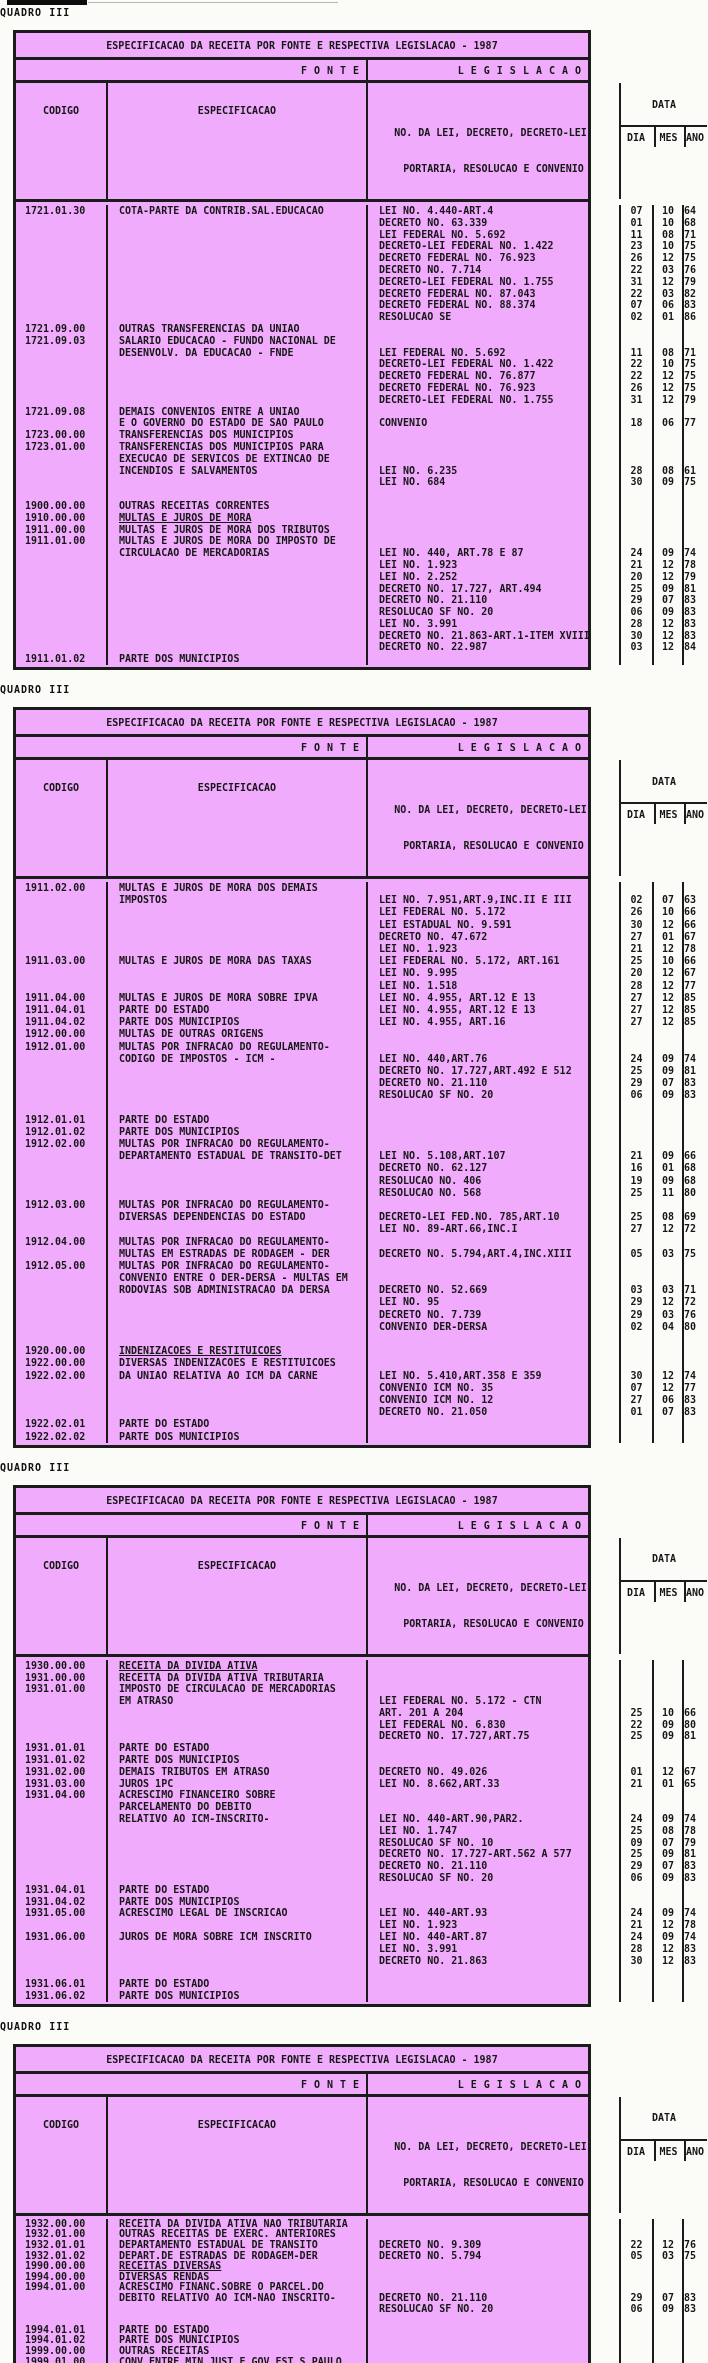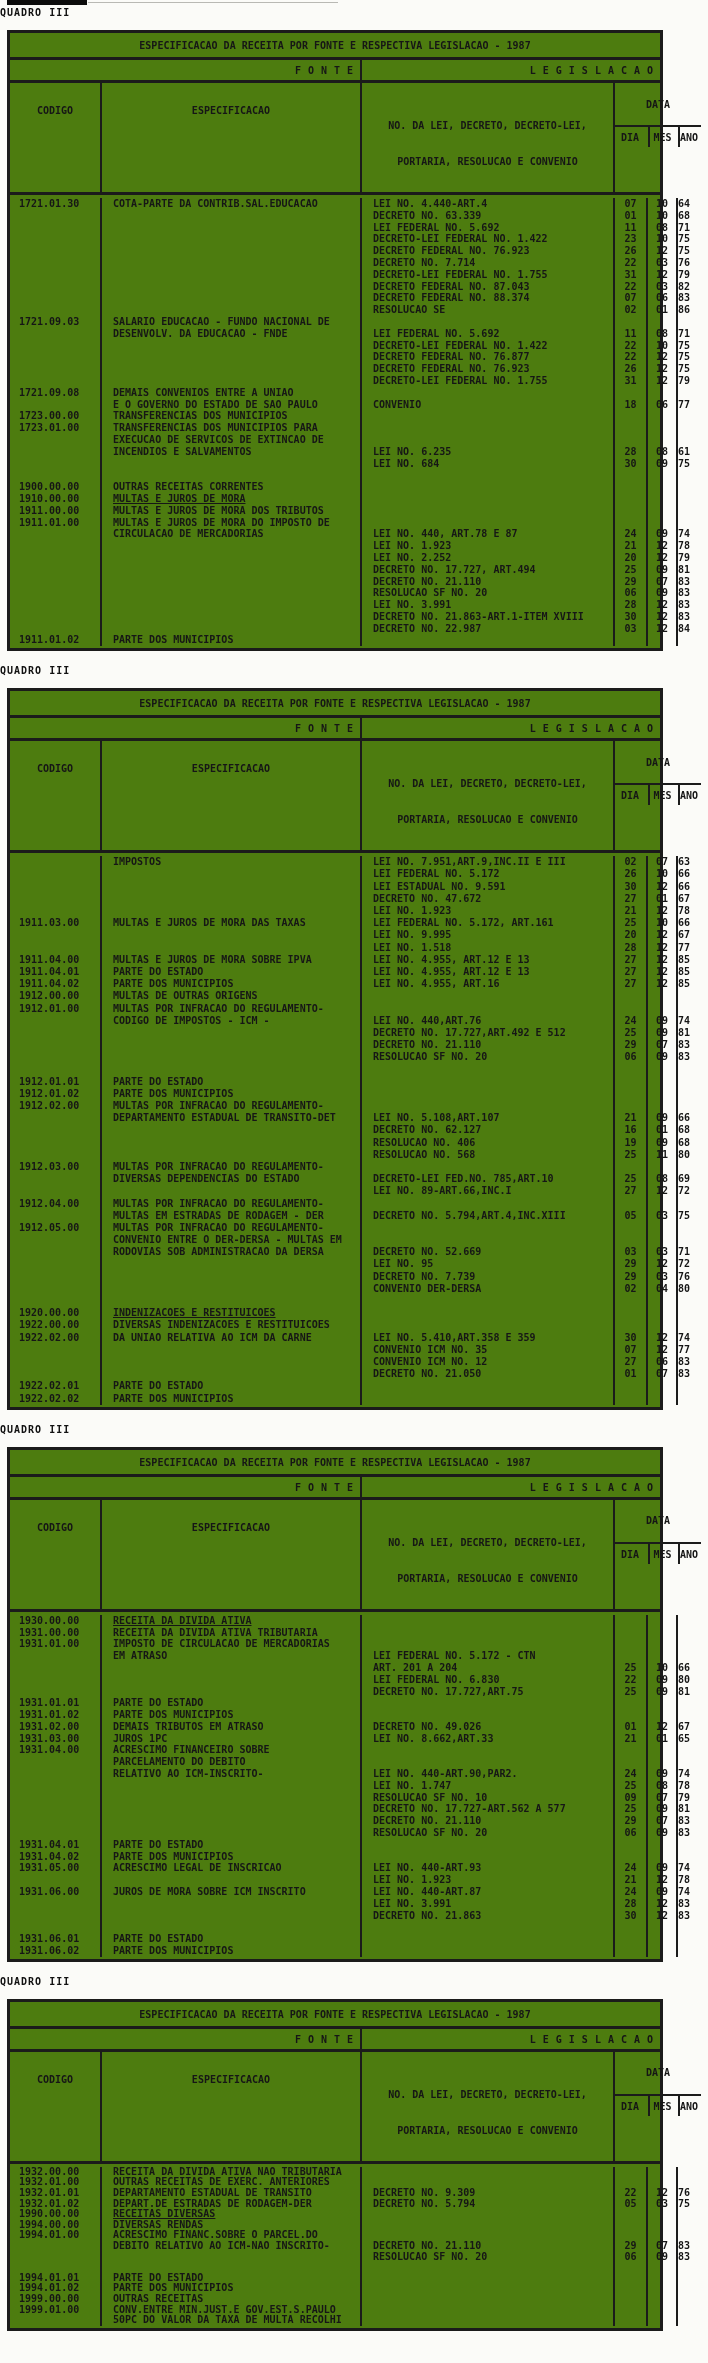--- a/index.html
+++ b/index.html
@@ -13,40 +13,40 @@
   .scan-mark{position:absolute;left:7px;top:0;width:80px;height:5px;background:#0c0c0c;}
   .scan-streak{position:absolute;left:88px;top:2px;width:250px;height:1px;background:#b9b9b4;}
 
   .quadro-label{
     text-align:left;font-size:10px;letter-spacing:1px;
     padding:14px 0 12px 0;color:#111;
   }
   .section:first-of-type .quadro-label{padding-top:7px;}
 
   .rtable{
-    width:656px;margin-left:7px;box-sizing:border-box;
-    border:3px solid #1b1b1b;background:#4d7c0f;
+    width:578px;margin-left:13px;box-sizing:border-box;
+    border:3px solid #1b1b1b;background:#f0abfc;
   }
   .t-title{
     font-size:10px;text-align:center;
     padding:7px 0 6px 0;border-bottom:3px solid #1b1b1b;
     white-space:pre;
   }
   .t-fl{display:grid;grid-template-columns:350px 1fr;border-bottom:3px solid #1b1b1b;}
   .t-fl>div{
     font-size:10px;text-align:right;padding:5px 0 4px 0;
     letter-spacing:7px;padding-left:7px;
   }
   .t-leg{border-left:2px solid #1b1b1b;}
 
   .t-cols{display:grid;grid-template-columns:90px 260px 253px 1fr;border-bottom:3px solid #1b1b1b;}
   .t-cols .hcell{font-size:10px;}
   .t-col-codigo{padding-top:22px;text-align:center;}
   .t-col-espec{border-left:2px solid #1b1b1b;padding-top:22px;text-align:center;}
-  .t-col-lei{border-left:2px solid #1b1b1b;padding-top:13px;text-align:center;line-height:12px;white-space:pre;}
+  .t-col-lei{border-left:2px solid #1b1b1b;padding-top:20px;text-align:center;line-height:12px;white-space:pre;}
   .t-col-data{border-left:2px solid #1b1b1b;display:flex;flex-direction:column;}
   .t-data-label{height:42px;display:flex;align-items:center;justify-content:center;font-size:10px;}
   .t-dma{display:grid;grid-template-columns:33px 30px 1fr;border-top:2px solid #1b1b1b;}
   .t-dma>div{font-size:10px;text-align:center;padding:5px 3px 4px 0;}
   .t-dma>div + div{border-left:2px solid #1b1b1b;}
 
   .t-body{padding-top:3px;padding-bottom:2px;}
   .line{display:grid;grid-template-columns:90px 260px 253px 33px 30px 1fr;}
   .line>div{font-size:10px;white-space:pre;overflow:visible;}
   .cell-c{padding-left:9px;}
@@ -166,20 +166,28 @@
           </div>
           <div class="line">
             <div class="cell-c"></div>
             <div class="cell-s"></div>
             <div class="cell-l">RESOLUCAO SE</div>
             <div class="cell-d">02</div>
             <div class="cell-m">01</div>
             <div class="cell-a">86</div>
           </div>
           <div class="line">
+            <div class="cell-c">1721.09.00</div>
+            <div class="cell-s">OUTRAS TRANSFERENCIAS DA UNIAO</div>
+            <div class="cell-l"></div>
+            <div class="cell-d"></div>
+            <div class="cell-m"></div>
+            <div class="cell-a"></div>
+          </div>
+          <div class="line">
             <div class="cell-c">1721.09.03</div>
             <div class="cell-s">SALARIO EDUCACAO - FUNDO NACIONAL DE</div>
             <div class="cell-l"></div>
             <div class="cell-d"></div>
             <div class="cell-m"></div>
             <div class="cell-a"></div>
           </div>
           <div class="line">
             <div class="cell-c"></div>
             <div class="cell-s">DESENVOLV. DA EDUCACAO - FNDE</div>
@@ -419,20 +427,28 @@
           <div class="t-data-label">DATA</div>
           <div class="t-dma">
             <div class="t-dia">DIA</div>
             <div class="t-mes">MES</div>
             <div class="t-ano">ANO</div>
           </div>
         </div>
       </div>
       <div class="t-body">
           <div class="line">
+            <div class="cell-c">1911.02.00</div>
+            <div class="cell-s">MULTAS E JUROS DE MORA DOS DEMAIS</div>
+            <div class="cell-l"></div>
+            <div class="cell-d"></div>
+            <div class="cell-m"></div>
+            <div class="cell-a"></div>
+          </div>
+          <div class="line">
             <div class="cell-c"></div>
             <div class="cell-s">IMPOSTOS</div>
             <div class="cell-l">LEI NO. 7.951,ART.9,INC.II E III</div>
             <div class="cell-d">02</div>
             <div class="cell-m">07</div>
             <div class="cell-a">63</div>
           </div>
           <div class="line">
             <div class="cell-c"></div>
             <div class="cell-s"></div>

